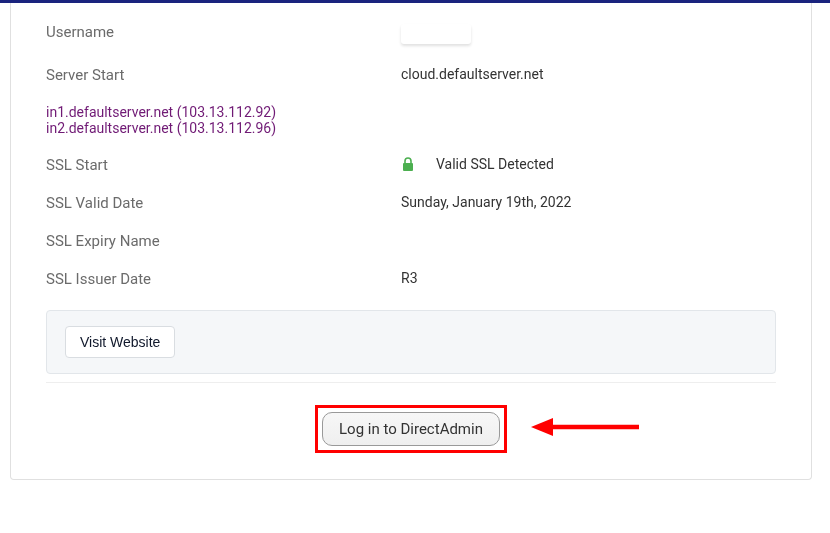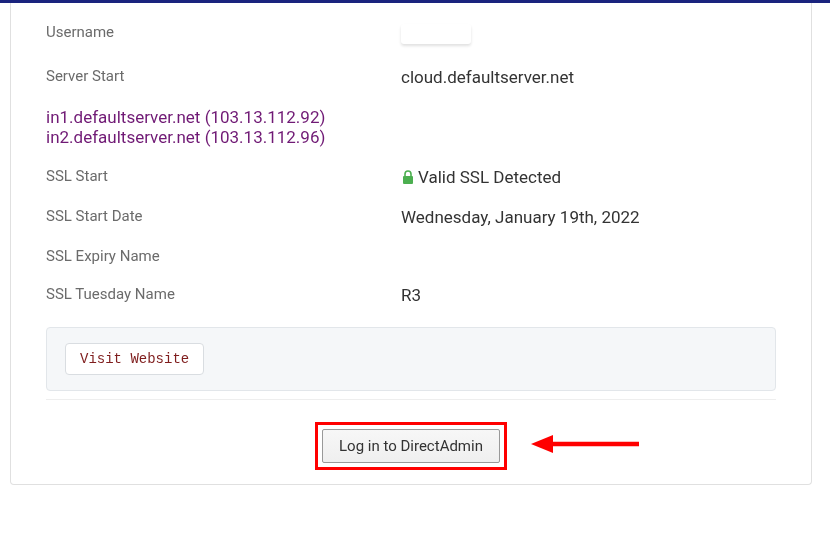--- a/index.html
+++ b/index.html
@@ -13,53 +13,53 @@
     }
     .top-bar {
       height: 3px;
       background: #1a237e;
     }
     .panel {
       margin: 0 18px 10px 10px;
       border: 1px solid #e0e0e0;
       border-top: none;
       border-radius: 0 0 4px 4px;
-      padding: 10px 35px 14px 35px;
+      padding: 10px 35px 26px 35px;
       background: #fff;
     }
     .row {
       display: flex;
       align-items: flex-start;
       padding: 10px 0;
     }
     .label-col {
       width: 355px;
       color: #6b6b6b;
       font-size: 15px;
       flex-shrink: 0;
     }
     .value-col {
-      font-size: 17px;
+      font-size: 14px;
       color: #333;
     }
     .muted { color: #701a75; }
     .redacted {
       display: inline-block;
       width: 70px;
       height: 20px;
       background: #fff;
       border-radius: 3px;
       box-shadow: 0 2px 3px rgba(0,0,0,0.12);
       position: relative;
       top: 1px;
     }
     .ssl-status {
       display: flex;
       align-items: center;
-      gap: 4px;
+      gap: 22px;
     }
     .lock-icon {
       width: 13px;
       height: 14px;
       display: inline-flex;
       align-items: center;
       justify-content: center;
     }
     .well {
       background: #f5f7f9;
@@ -68,42 +68,42 @@
       padding: 15px 18px;
       margin-top: 12px;
       margin-bottom: 8px;
     }
     .btn-outline {
       background: #fff;
       border: 1px solid #d9dde1;
       border-radius: 4px;
       padding: 7px 14px;
       font-size: 14px;
-      color: #7f1d1d;
+      color: #0f172a;
       cursor: pointer;
-      font-family: Liberation Mono, monospace;
+      font-family: Liberation Sans, sans-serif;
     }
     .divider-line {
       border-top: 1px solid #eee;
       margin: 0 0 22px 0;
     }
     .login-row {
       display: flex;
       justify-content: center;
       position: relative;
     }
     .login-highlight {
       border: 3px solid #ff0000;
       padding: 4px;
       display: inline-block;
     }
     .btn-login {
       background: linear-gradient(#f7f7f7, #efefef);
       border: 1px solid #999;
-      border-radius: 2px;
+      border-radius: 10px;
       padding: 7px 16px;
       font-size: 15px;
       color: #333;
       cursor: pointer;
       font-family: inherit;
     }
     .arrow {
       position: absolute;
       left: calc(50% + 120px);
       top: 50%;
@@ -144,30 +144,30 @@
         <svg width="12" height="14" viewBox="0 0 12 14">
           <rect x="1" y="6" width="10" height="8" rx="1" fill="#4caf50"></rect>
           <path d="M3 6 V4 a3 3 0 0 1 6 0 V6" fill="none" stroke="#4caf50" stroke-width="1.6"></path>
         </svg>
       </span>
       <span>Valid SSL Detected</span>
     </div>
   </div>
 
   <div class="row">
-    <div class="label-col">SSL Start Date</div>
-    <div class="value-col">Wednesday, January 19th, 2022</div>
+    <div class="label-col">SSL Valid Date</div>
+    <div class="value-col">Sunday, January 19th, 2022</div>
   </div>
 
   <div class="row">
     <div class="label-col">SSL Expiry Name</div>
   </div>
 
   <div class="row">
-    <div class="label-col">SSL Tuesday Name</div>
+    <div class="label-col">SSL Issuer Date</div>
     <div class="value-col">R3</div>
   </div>
 
   <div class="well">
     <button class="btn-outline">Visit Website</button>
   </div>
 
   <div class="divider-line"></div>
 
   <div class="login-row">

